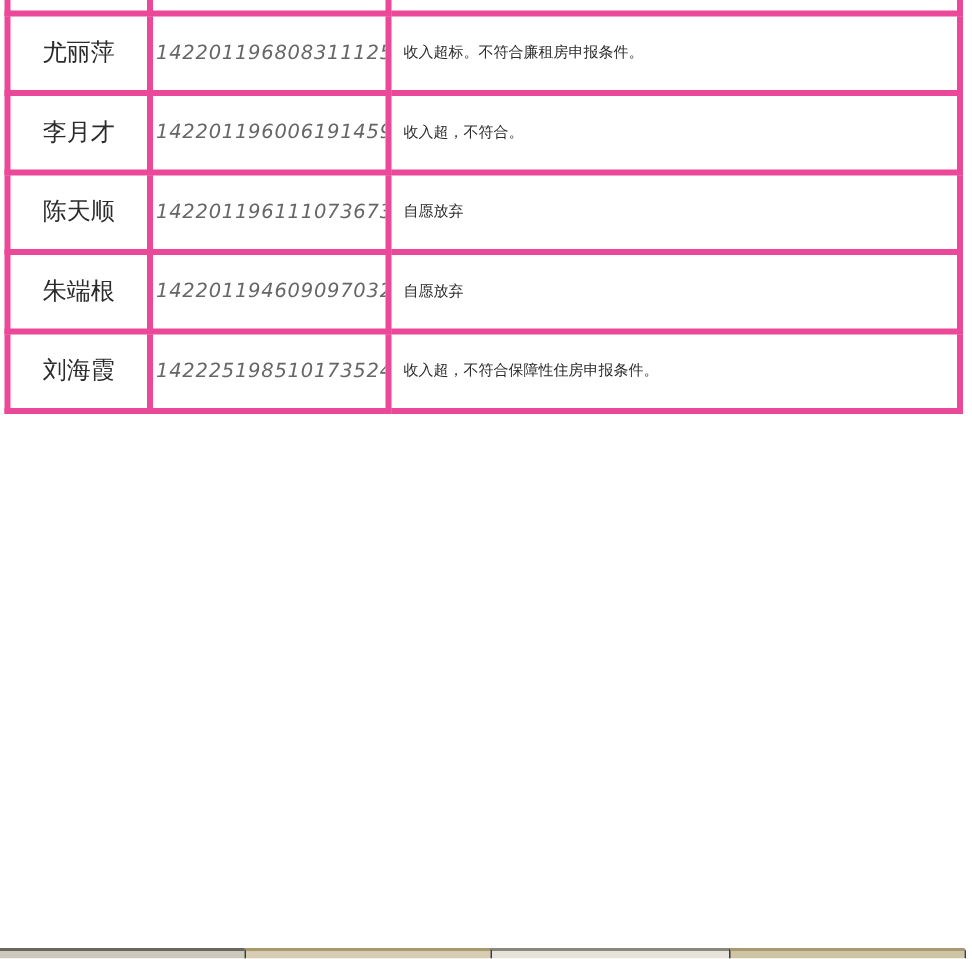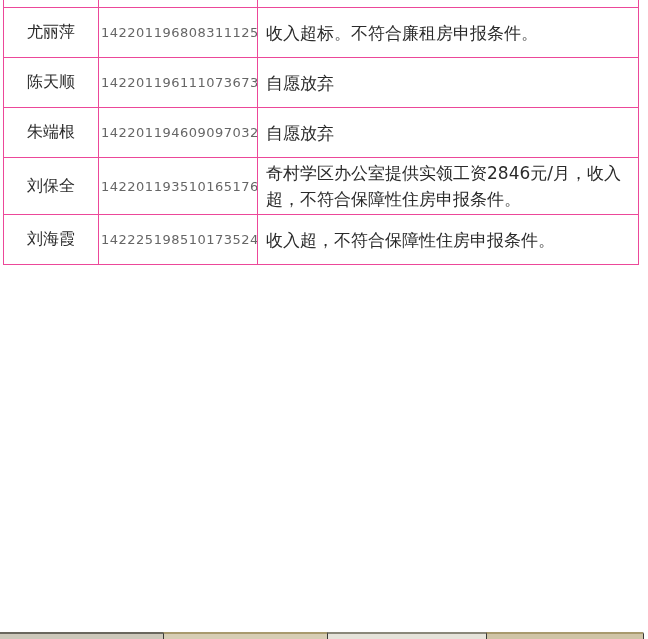--- a/index.html
+++ b/index.html
@@ -17,21 +17,21 @@
     height: 639px;
     background: #ffffff;
   }
   table.doc-table {
     border-collapse: collapse;
     table-layout: fixed;
     width: 635px;
     margin-left: 3px;
   }
   table.doc-table td {
-    border: 1px solid #ec4899;
+    border: 4px solid #ec4899;
     overflow: hidden;
     background: #ffffff;
   }
   tr.sliver-row td {
     height: 7px;
     border-top: none;
     padding: 0;
   }
   td.name-cell {
     text-align: center;
@@ -42,25 +42,26 @@
     padding: 0 2px;
   }
   td.id-cell {
     text-align: center;
     vertical-align: middle;
     font-size: 13px;
     color: #666666;
     letter-spacing: 0.5px;
     height: 45px;
     padding: 0 2px;
+    font-style: italic;
   }
   td.remark-cell {
     text-align: left;
     vertical-align: middle;
-    font-size: 17px;
+    font-size: 10px;
     color: #2b2b2b;
     line-height: 26px;
     padding: 2px 6px 2px 8px;
     height: 45px;
   }
   
   .bottom-strip {
     position: absolute;
     left: 0;
     bottom: 0;
@@ -90,33 +91,33 @@
           <td></td>
           <td></td>
           <td></td>
         </tr>
         <tr>
           <td class="name-cell">尤丽萍</td>
           <td class="id-cell">142201196808311125</td>
           <td class="remark-cell">收入超标。不符合廉租房申报条件。</td>
         </tr>
         <tr>
+          <td class="name-cell">李月才</td>
+          <td class="id-cell">142201196006191459</td>
+          <td class="remark-cell">收入超，不符合。</td>
+        </tr>
+        <tr>
           <td class="name-cell">陈天顺</td>
           <td class="id-cell">142201196111073673</td>
           <td class="remark-cell">自愿放弃</td>
         </tr>
         <tr>
           <td class="name-cell">朱端根</td>
           <td class="id-cell">142201194609097032</td>
           <td class="remark-cell">自愿放弃</td>
-        </tr>
-        <tr>
-          <td class="name-cell">刘保全</td>
-          <td class="id-cell">142201193510165176</td>
-          <td class="remark-cell">奇村学区办公室提供实领工资2846元/月，收入超，不符合保障性住房申报条件。</td>
         </tr>
         <tr>
           <td class="name-cell">刘海霞</td>
           <td class="id-cell">142225198510173524</td>
           <td class="remark-cell">收入超，不符合保障性住房申报条件。</td>
         </tr>
       </tbody>
   </table>
 
   <div class="bottom-strip" id="bottom-strip">

